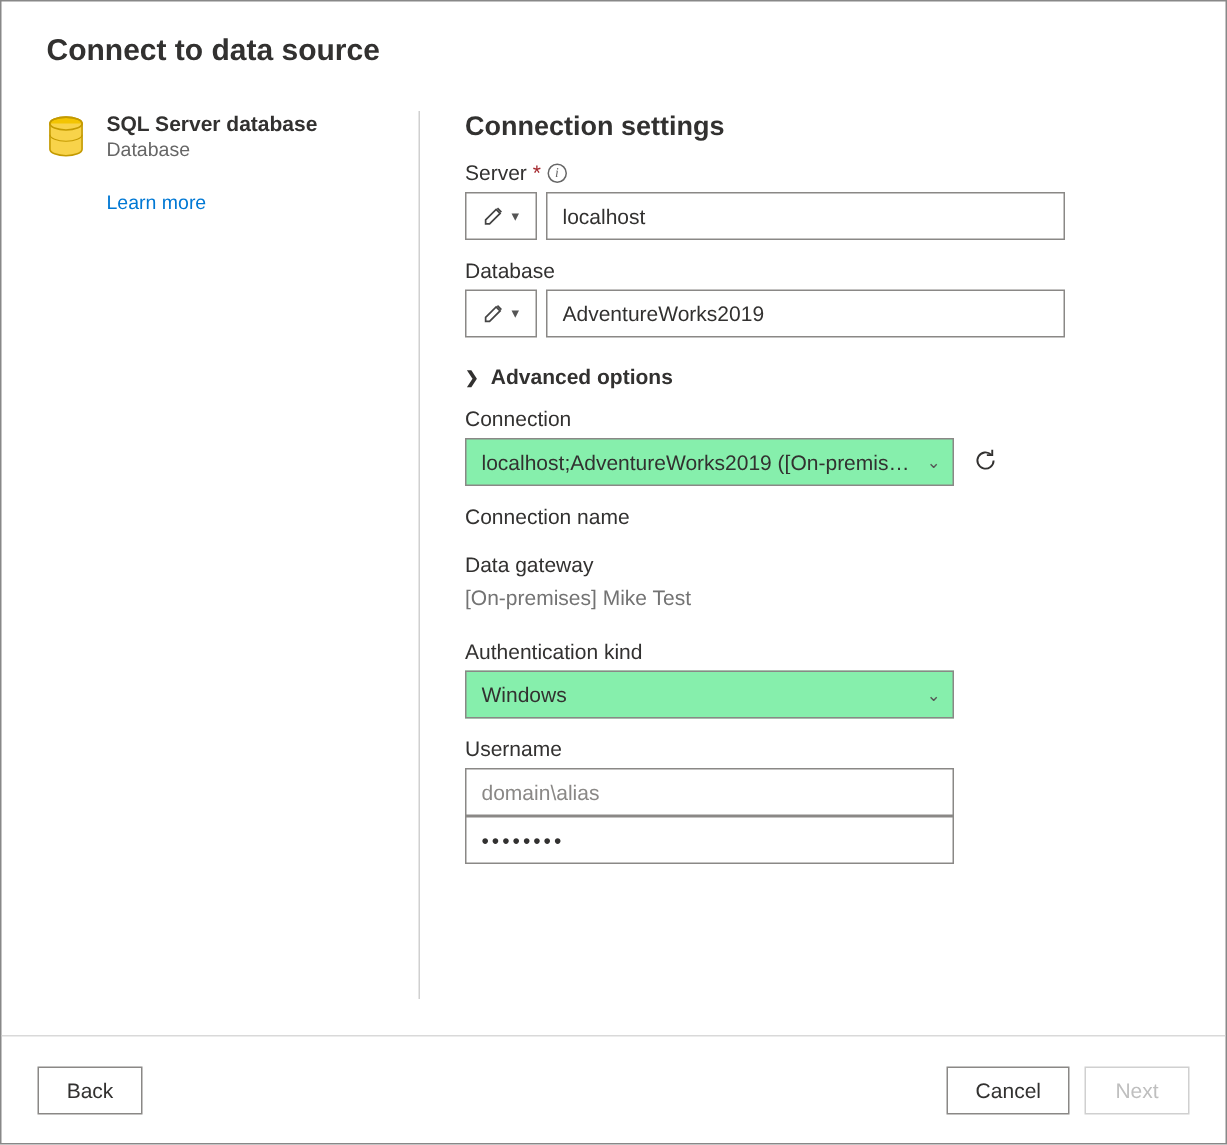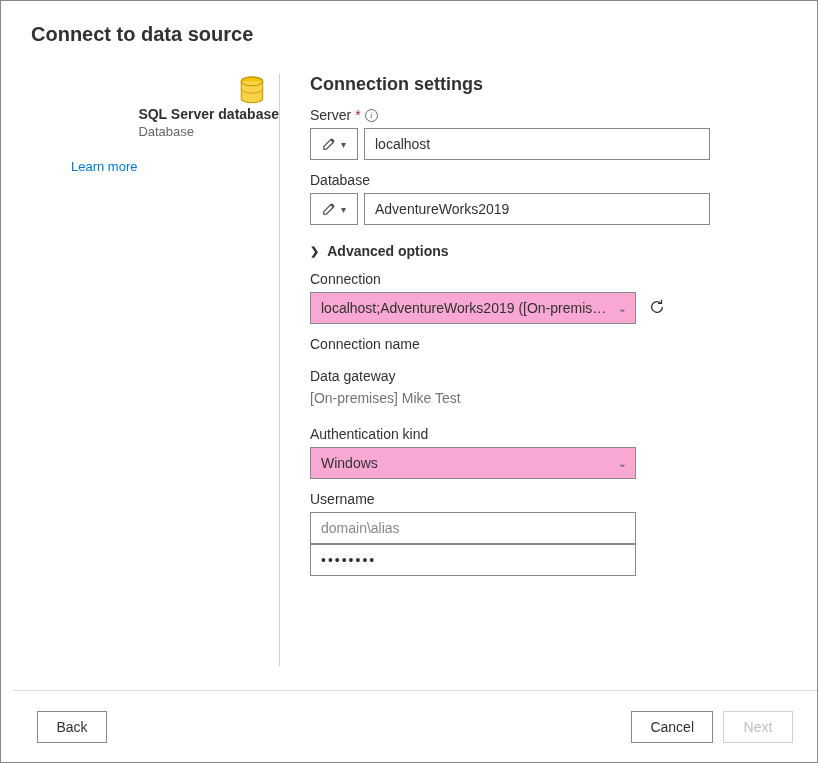--- a/index.html
+++ b/index.html
@@ -27,21 +27,21 @@
   .left-col {
     width: 248px;
     flex-shrink: 0;
   }
   .divider {
     width: 1px;
     background: #d0d0d0;
     margin: 0 30px 0 0;
     flex-shrink: 0;
   }
-  .ds-row { display: flex; align-items: flex-end; flex-direction: column; }
+  .ds-row { display: flex; align-items: center; }
   .db-icon-wrap { width: 26px; height: 30px; margin-right: 14px; flex-shrink: 0; margin-top: 2px; }
   .ds-title { font-size: 14px; font-weight: 600; color: #323130; }
   .ds-sub { font-size: 13px; color: #666; margin-top: 2px; }
   .learn-link { color: #0078d4; font-size: 13px; margin-top: 20px; margin-left: 40px; display: inline-block; cursor: pointer; }
   .right-col { flex: 1; max-width: 400px; }
   .section-h { font-size: 18px; font-weight: 600; margin-bottom: 10px; }
   .section-h2 { font-size: 18px; font-weight: 600; margin: 34px 0 12px 0; }
   .field-label { font-size: 14px; color: #323130; margin: 12px 0 5px 0; display: flex; align-items: center; gap: 4px;}
   .req { color: #a4262c; }
   .info-ic { width: 13px; height: 13px; border: 1px solid #666; border-radius: 50%; display: inline-flex; align-items:center; justify-content:center; font-size:9px; color:#666; font-style: italic; font-family: Georgia, serif; cursor:default;}
@@ -77,21 +77,21 @@
   .adv-chev { font-size: 11px; color:#323130;}
   .select-row { display:flex; align-items:center; gap:12px;}
   .fake-select {
     height: 32px;
     border: 1px solid #8a8886;
     display: flex;
     align-items: center;
     justify-content: space-between;
     padding: 0 8px 0 10px;
     cursor: pointer;
-    background: #f9a8d4;
+    background: #86efac;
     width: 326px;
     overflow:hidden;
   }
   .fake-select .val { white-space: nowrap; overflow:hidden; text-overflow: ellipsis; font-size:14px; }
   .fake-select .chev { font-size:11px; color:#555; flex-shrink:0; margin-left:6px;}
   .refresh { cursor:pointer; }
   .highlight-input {
     width: 326px;
     height: 32px;
     border: 2px solid #d4b106;
@@ -101,21 +101,21 @@
     outline: none;
     color: #323130;
   }
   .static-label { font-size:14px; color:#323130; margin-top:16px;}
   .static-val { font-size:14px; color:#737373; margin-top:6px;}
   .wide-select { width: 326px;}
   .wide-input { width: 326px; }
   .pw-dots { letter-spacing: 2px; }
   .footer {
     position: absolute;
-    bottom: 0; left: 12px; right: 0;
+    bottom: 0; left: 0; right: 0;
     height: 72px;
     border-top: 1px solid #d9d9d9;
     display: flex;
     align-items: center;
     padding: 0 24px;
     justify-content: space-between;
   }
   .btn {
     height: 32px;
     min-width: 70px;

